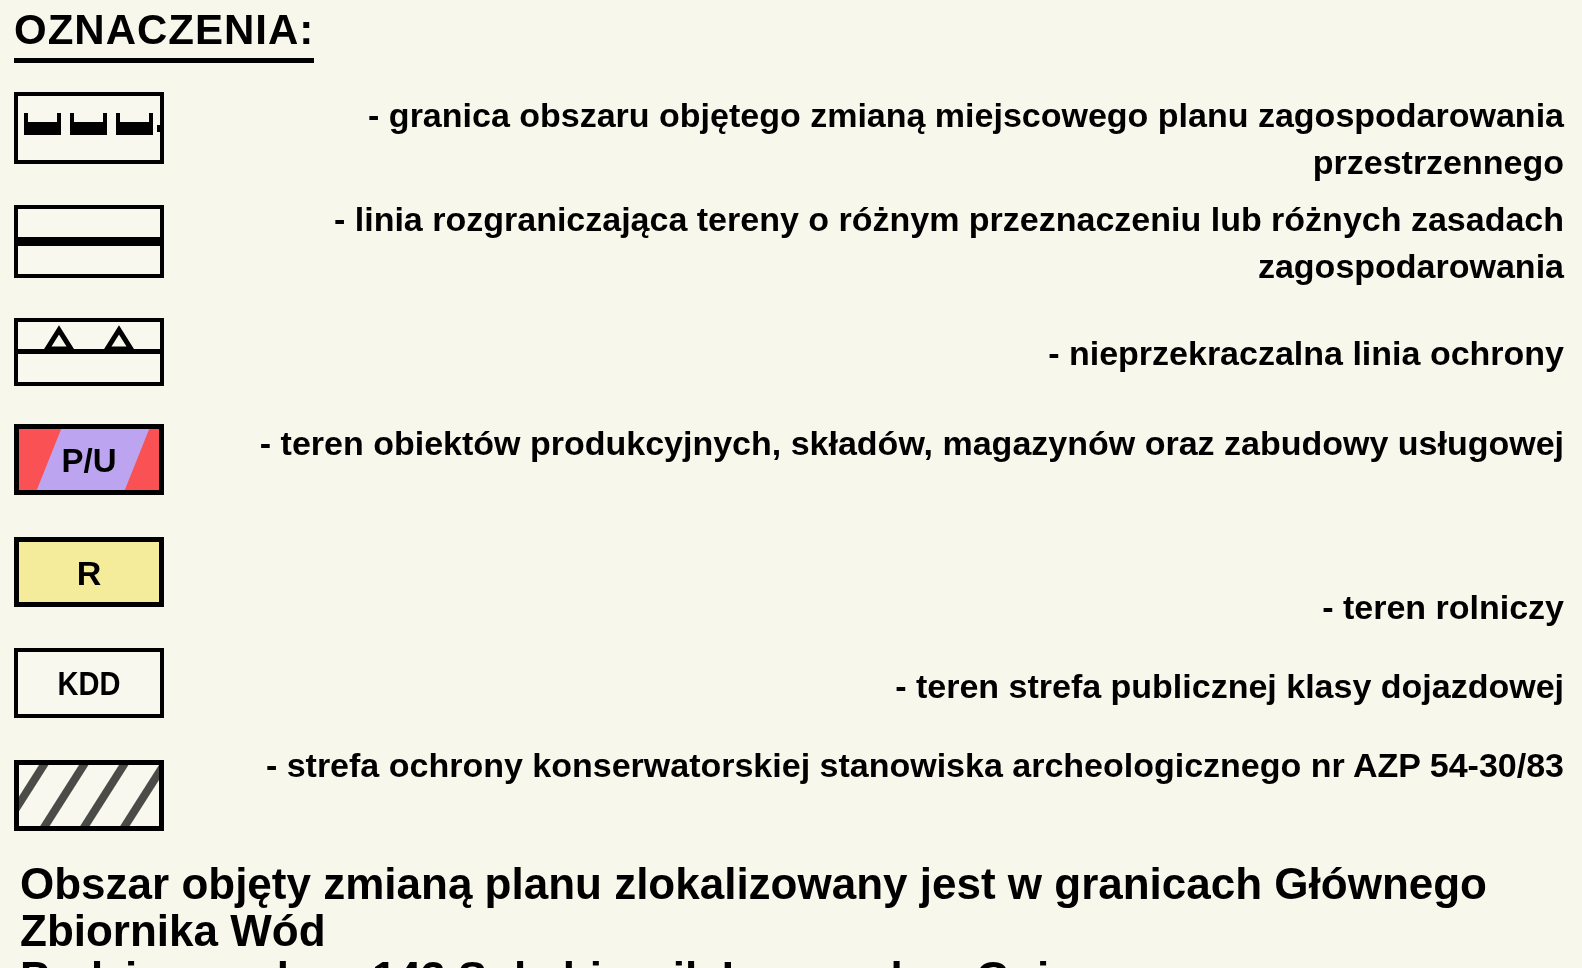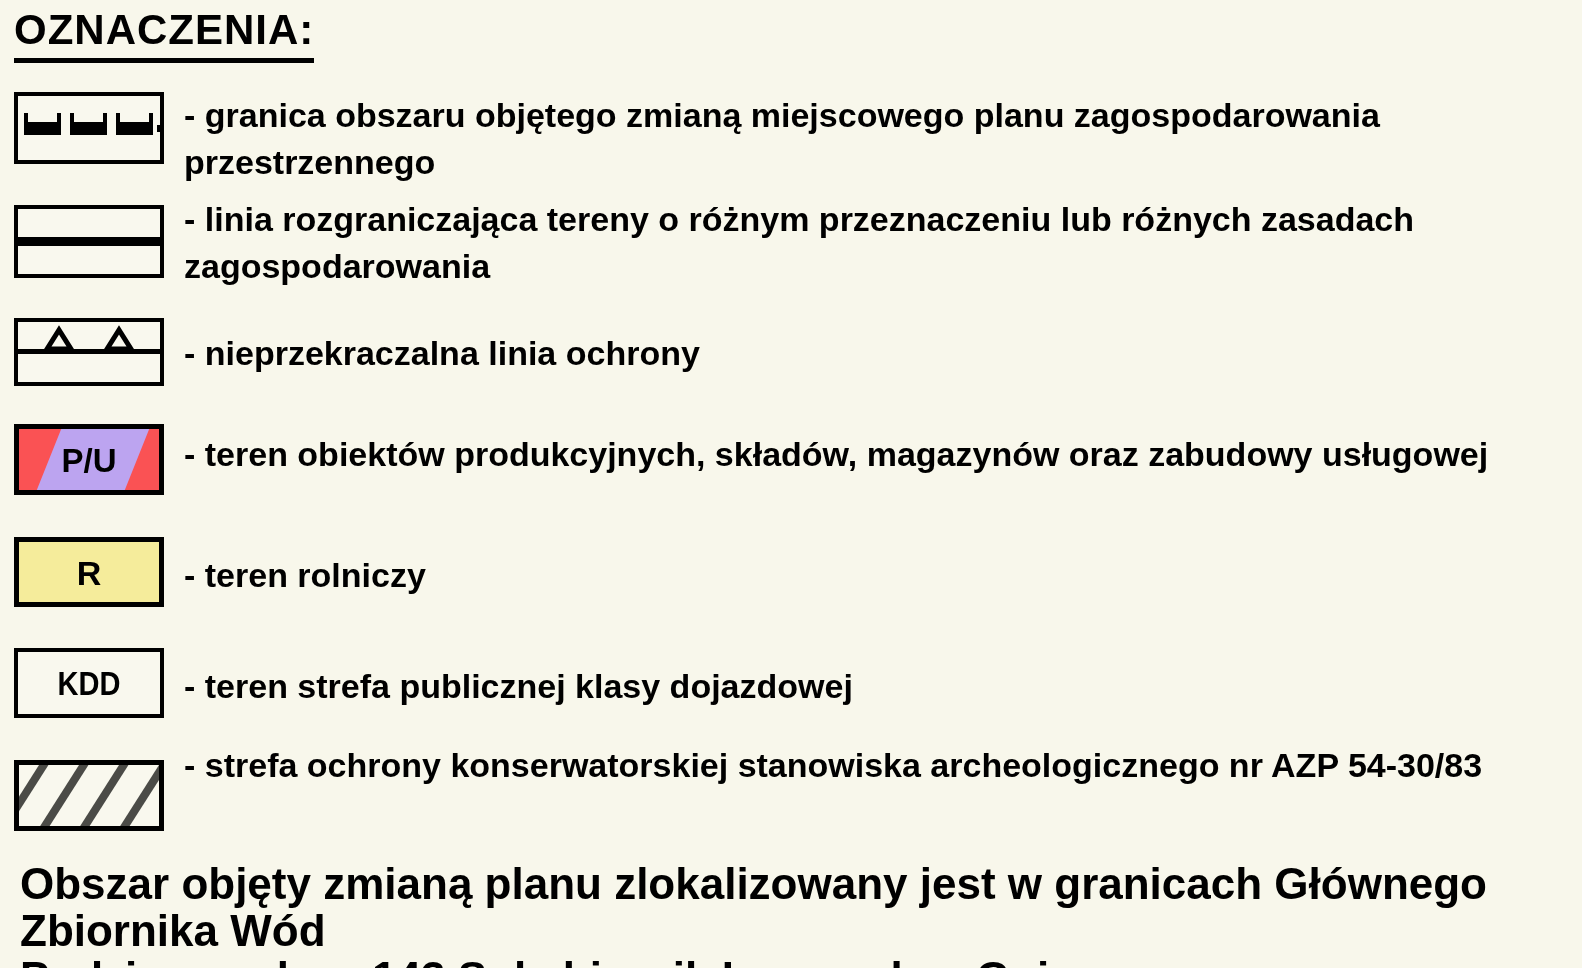--- a/index.html
+++ b/index.html
@@ -29,20 +29,21 @@
   .sym{
     position:absolute;left:14px;top:0;
     display:block;
   }
   .label{
     position:absolute;left:184px;
     font-size:34px;
     line-height:47px;
     white-space:pre-line;
     width:1380px;
+    text-align:right;
   }
   .footer-note{
     position:absolute;left:20px;top:860px;
     font-size:44px;line-height:47px;
     white-space:pre-line;
     width:1480px;
   }
   svg text{
     font-family:"Liberation Sans","DejaVu Sans",sans-serif;
     font-weight:700;
@@ -96,29 +97,29 @@
     <div class="label" style="top:330px">- nieprzekraczalna linia ochrony</div>
   </div>
 
   <div class="legend-row">
     <svg class="sym" style="top:424px" width="150" height="71" viewBox="0 0 150 71">
       <rect x="2.5" y="2.5" width="145" height="66" stroke-width="5" stroke="#000" fill="#fa5254"></rect>
       <polygon points="22,68 110,68 136,3 48,3" fill="#bca4f0"></polygon>
       <rect x="2.5" y="2.5" width="145" height="66" stroke-width="5" stroke="#000" fill="none"></rect>
       <text x="75" y="48" font-size="33" text-anchor="middle" fill="#000">P/U</text>
     </svg>
-    <div class="label" style="top:431px">- teren obiektów produkcyjnych, składów, magazynów oraz zabudowy usługowej</div>
+    <div class="label" style="top:420px">- teren obiektów produkcyjnych, składów, magazynów oraz zabudowy usługowej</div>
   </div>
 
   <div class="legend-row">
     <svg class="sym" style="top:537px" width="150" height="70" viewBox="0 0 150 70">
       <rect x="2.5" y="2.5" width="145" height="65" stroke-width="5" stroke="#000" fill="#f5ec9b"></rect>
       <text x="75" y="48" font-size="34" text-anchor="middle" fill="#000">R</text>
     </svg>
-    <div class="label" style="top:552px">- teren rolniczy</div>
+    <div class="label" style="top:584px">- teren rolniczy</div>
   </div>
 
   <div class="legend-row">
     <svg class="sym" style="top:648px" width="150" height="70" viewBox="0 0 150 70">
       <rect x="2" y="2" width="146" height="66" stroke-width="4" stroke="#000" fill="#f9f8ee"></rect>
       <text transform="translate(75,47) scale(0.88,1)" font-size="33" text-anchor="middle" fill="#000">KDD</text>
     </svg>
     <div class="label" style="top:663px">- teren strefa publicznej klasy dojazdowej</div>
   </div>
 

